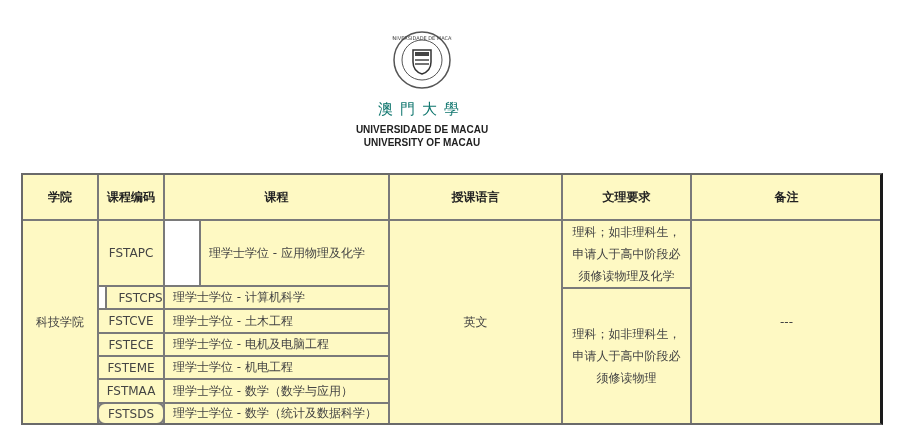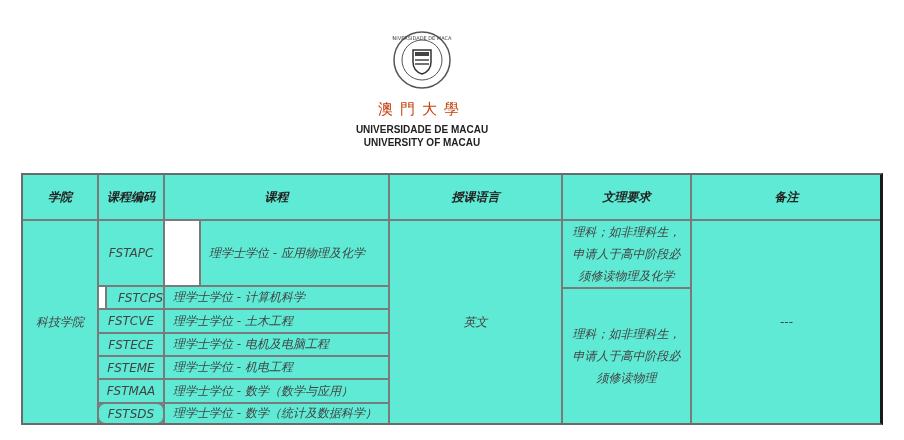--- a/index.html
+++ b/index.html
@@ -1,29 +1,29 @@
 <!DOCTYPE html>
 <html><head>
 <meta charset="utf-8">
 <style>
   html, body { margin:0; padding:0; background:#ffffff; }
   body { width:904px; height:440px; position:relative; overflow:hidden;
          font-family:"DejaVu Sans", sans-serif; color:#333; }
   .logo { position:absolute; left:362px; top:30px; width:120px; text-align:center; }
   .seal { position:absolute; left:30px; top:0; width:60px; height:60px; }
   .cn-name { position:absolute; left:0; top:70px; width:120px; text-align:center;
-             font-family:"DejaVu Serif", serif; font-size:15px; letter-spacing:7px; color:#c2410c; }
+             font-family:"DejaVu Serif", serif; font-size:15px; letter-spacing:7px; color:#0f766e; }
   .en1, .en2 { position:absolute; left:-30px; width:180px; text-align:center;
                font-family:"Liberation Sans", sans-serif; font-weight:bold; font-size:10px; color:#222; }
   .en1 { top:94px; } .en2 { top:107px; }
 
   .tbl { position:absolute; left:21px; top:173px; width:862px; height:252px; }
   .cell { position:absolute; box-sizing:border-box; border:2px solid #7a7a7a;
           display:flex; align-items:center; justify-content:center; text-align:center;
-          font-size:12px; color:#444; background:#5eead4;font-style:italic; }
+          font-size:12px; color:#444; background:#fef9c3; }
   .hdr { font-weight:bold; color:#222; font-size:12px; }
   .left { justify-content:flex-start; padding-left:8px; }
   .req { line-height:22px; font-size:12px; padding:0 4px; }
   .outer { position:absolute; left:21px; top:173px; width:862px; height:252px;
            box-sizing:border-box; border:2px solid #6a6a6a; border-right:3px solid #1a1a1a; pointer-events:none; }
 </style>
 </head>
 <body>
 
 <div class="logo">

